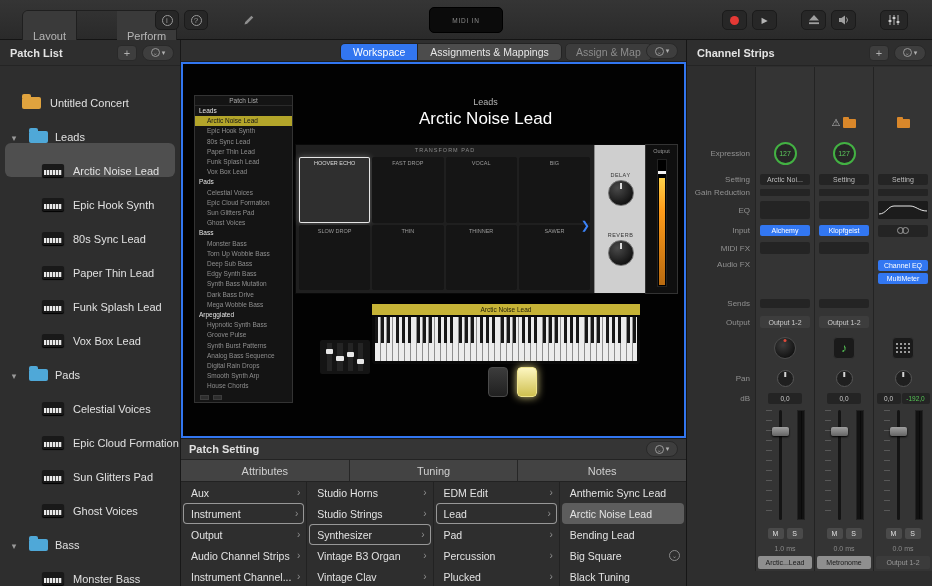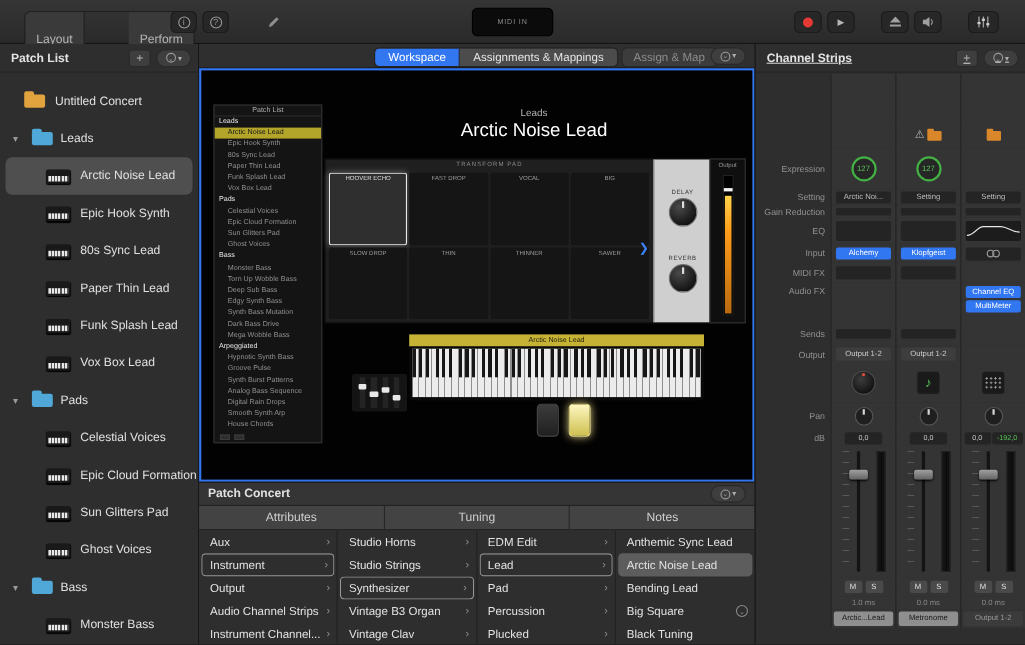--- a/index.html
+++ b/index.html
@@ -34,21 +34,21 @@
   .left { position:absolute; left:0; top:40px; width:181px; bottom:0; background:#2e2e2e;
           border-right:1px solid #181818; }
   .phead-bar { height:26px; display:flex; align-items:center; padding:0 6px 0 10px; gap:5px;
                border-bottom:1px solid #242424; }
   .phead-bar .t { flex:1; font-size:11px; font-weight:bold; color:#e3e3e3; }
   .hbtn { width:20px; height:16px; background:#3e3e3e; border:1px solid #292929; border-radius:4px;
           color:#b0b0b0; font-size:11px; display:flex; align-items:center; justify-content:center; }
   .hpill { width:32px; height:16px; background:#3e3e3e; border:1px solid #292929; border-radius:9px;
            color:#b0b0b0; display:flex; align-items:center; justify-content:center; gap:2px; font-size:7px; }
   .plist { position:absolute; top:27px; left:0; right:0; bottom:0; padding-top:8px; overflow:hidden; }
-  .prow { height:34px; display:flex; align-items:center; font-size:11px; color:#e0e0e0; }
+  .prow { height:34px; display:flex; align-items:flex-end; font-size:11px; color:#e0e0e0; }
   .prow .dis { width:16px; margin-left:6px; text-align:center; color:#9a9a9a; font-size:9px; }
   .prow.concert { padding-left:22px; gap:9px; }
   .prow.grp { gap:7px; }
   .prow.patch { padding-left:42px; gap:9px; }
   .prow.patch.sel { background:#4f4f4f; border-radius:6px; margin:0 5px; padding-left:37px; }
   .folder { width:19px; height:12px; border-radius:2px; position:relative; background:#4fa8d8; flex:0 0 auto; }
   .folder::before { content:''; position:absolute; top:-3px; left:0; width:9px; height:4px;
                     border-radius:2px 2px 0 0; background:inherit; }
   .folder.yellow { background:#e0a33e; }
   .kbico { width:22px; height:13px; background:#191919; border-radius:2px; position:relative;
@@ -155,21 +155,21 @@
   .psrow { height:21px; display:flex; align-items:center; font-size:10.5px; color:#e2e2e2;
            padding:0 6px 0 10px; }
   .psrow .rc { margin-left:auto; color:#8f8f8f; font-size:10px; }
   .psrow.outline { box-shadow:inset 0 0 0 1px #979797; border-radius:4px; margin:0 2px; padding-left:8px; }
   .psrow.fill { background:#5d5d5d; border-radius:4px; margin:0 2px; padding-left:8px; }
   .rowact { width:11px; height:11px; border:1px solid #8a8a8a; border-radius:50%; margin-left:auto;
             display:flex; align-items:center; justify-content:center; font-size:6px; color:#9a9a9a; }
 
   
   .right { position:absolute; left:686px; top:40px; right:0; bottom:0; background:#2e2e2e;
-           border-left:1px solid #161616;text-decoration:underline; }
+           border-left:1px solid #161616; }
   .csbody { position:absolute; top:27px; left:0; right:0; bottom:0; overflow:hidden; }
   .csrow { display:flex; }
   .cslab { width:68px; font-size:8px; color:#919191; display:flex; align-items:center;
            justify-content:flex-end; padding-right:5px; text-align:right; }
   .cscell { width:59px; background:#343434; border-left:1px solid #232323; display:flex;
             align-items:center; justify-content:center; gap:3px; position:relative; }
   .r-sp{height:45px} .r-ic{height:22px} .r-exp{height:38px} .r-set{height:14px} .r-gr{height:12px}
   .r-eq{height:24px} .r-mfx{height:18px} .r-in{height:17px} .r-afx{height:36px} .r-snd{height:21px}
   .r-out{height:16px} .r-dev{height:36px} .r-pan{height:25px} .r-db{height:14px} .r-fad{height:120px}
   .r-ms{height:17px} .r-lat{height:12px} .r-nm{height:17px}
@@ -483,21 +483,21 @@
         <div class="bkeys"></div>
       </div>
 
       <div class="pedals">
         <div class="pedal"></div>
         <div class="pedal on"></div>
       </div>
     </div>
 
     <div class="psh">
-      <span class="t">Patch Concert</span>
+      <span class="t">Patch Setting</span>
       <span class="menu-pill">
         <span class="circ" style="width:9px;height:9px;font-size:6px">⌄</span>
         <span>▾</span>
       </span>
     </div>
     <div class="pstabs">
       <div class="pstab">Attributes</div>
       <div class="pstab">Tuning</div>
       <div class="pstab">Notes</div>
     </div>

